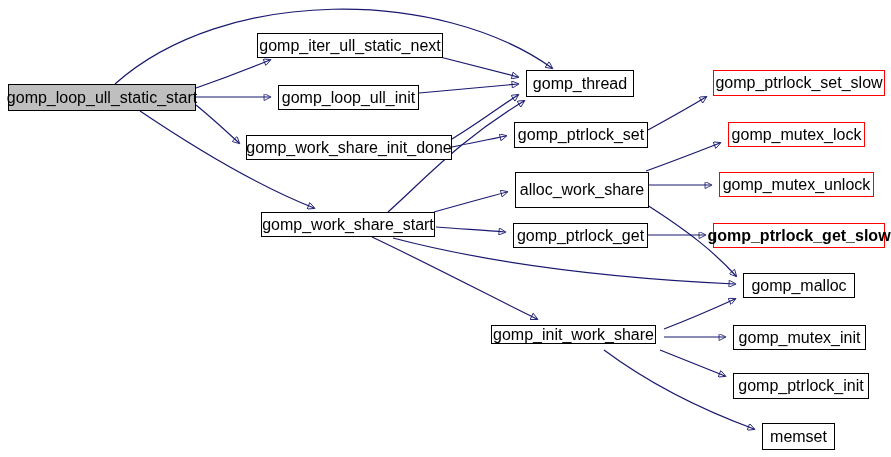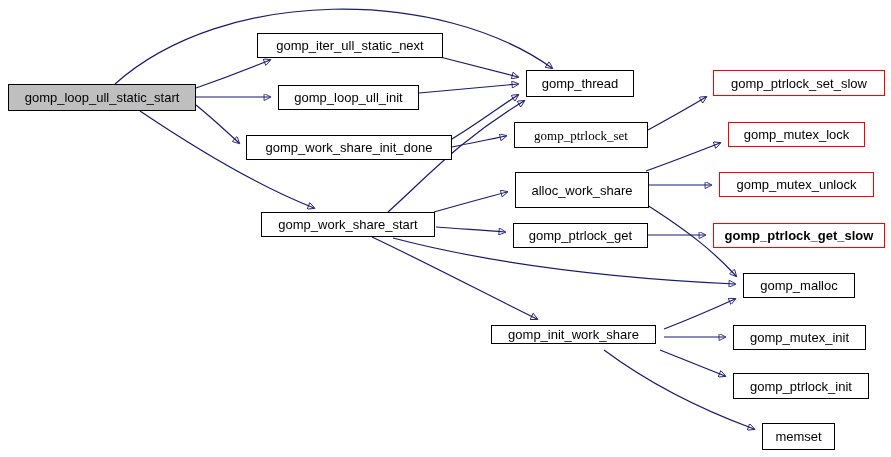--- a/index.html
+++ b/index.html
@@ -12,21 +12,21 @@
   }
   .edges-layer{position:absolute;left:0;top:0;width:891px;height:457px;}
   .edges-layer path{fill:none;stroke:var(--edge,#191970);stroke-width:1.2;}
   .node{
     position:absolute;
     display:flex;align-items:center;justify-content:center;
     box-sizing:border-box;
     border:1.5px solid var(--border,#000000);
     background:var(--fill,#ffffff);
     color:var(--text,#000000);
-    font-size:13px;line-height:1;white-space:nowrap;
+    font-size:16px;line-height:1;white-space:nowrap;
     cursor:pointer;
   }
   .node--highlight{background:var(--hl,#bfbfbf);}
   .node--truncated{border-color:var(--red,#ff0000);}
 </style>
 </head>
 <body>
 
 <div class="canvas" style="--bg: #ffffff; --edge: #191970; --border: #000000; --red: #ff0000; --fill: #ffffff; --hl: #bfbfbf; --text: #000000;">
   <svg class="edges-layer" width="891" height="457" viewBox="0 0 891 457" xmlns="http://www.w3.org/2000/svg">
@@ -61,21 +61,21 @@
         <path d="M604,350 C655,388 708,412 754,429" marker-end="url(#arrow)"></path>
       </g>
   </svg>
   <div id="node-layer">
       <div class="node node--highlight" style="left: 8px; top: 84px; width: 188px; height: 27px;">gomp_loop_ull_static_start</div>
       <div class="node" style="left: 257px; top: 33px; width: 186px; height: 25px;">gomp_iter_ull_static_next</div>
       <div class="node" style="left: 278px; top: 85px; width: 141px; height: 25px;">gomp_loop_ull_init</div>
       <div class="node" style="left: 246px; top: 135px; width: 206px; height: 25px;">gomp_work_share_init_done</div>
       <div class="node" style="left: 261px; top: 212px; width: 174px; height: 25px;">gomp_work_share_start</div>
       <div class="node" style="left: 526px; top: 70px; width: 108px; height: 27px;">gomp_thread</div>
-      <div class="node" style="left: 514px; top: 122px; width: 134px; height: 26px; font-family: Liberation Serif, serif;">gomp_ptrlock_set</div>
+      <div class="node" style="left: 514px; top: 122px; width: 134px; height: 26px;">gomp_ptrlock_set</div>
       <div class="node" style="left: 515px; top: 172px; width: 134px; height: 36px;">alloc_work_share</div>
       <div class="node" style="left: 513px; top: 223px; width: 135px; height: 25px;">gomp_ptrlock_get</div>
       <div class="node" style="left: 491px; top: 325px; width: 165px; height: 19px;">gomp_init_work_share</div>
       <div class="node node--truncated" style="left: 713px; top: 70px; width: 172px; height: 26px;">gomp_ptrlock_set_slow</div>
       <div class="node node--truncated" style="left: 728px; top: 122px; width: 137px; height: 25px;">gomp_mutex_lock</div>
       <div class="node node--truncated" style="left: 719px; top: 172px; width: 155px; height: 25px; text-align: center;">gomp_mutex_unlock</div>
       <div class="node node--truncated" style="left: 713px; top: 223px; width: 172px; height: 25px; font-weight: bold;">gomp_ptrlock_get_slow</div>
       <div class="node" style="left: 743px; top: 273px; width: 112px; height: 25px;">gomp_malloc</div>
       <div class="node" style="left: 733px; top: 325px; width: 133px; height: 25px;">gomp_mutex_init</div>
       <div class="node" style="left: 733px; top: 373px; width: 136px; height: 26px;">gomp_ptrlock_init</div>

